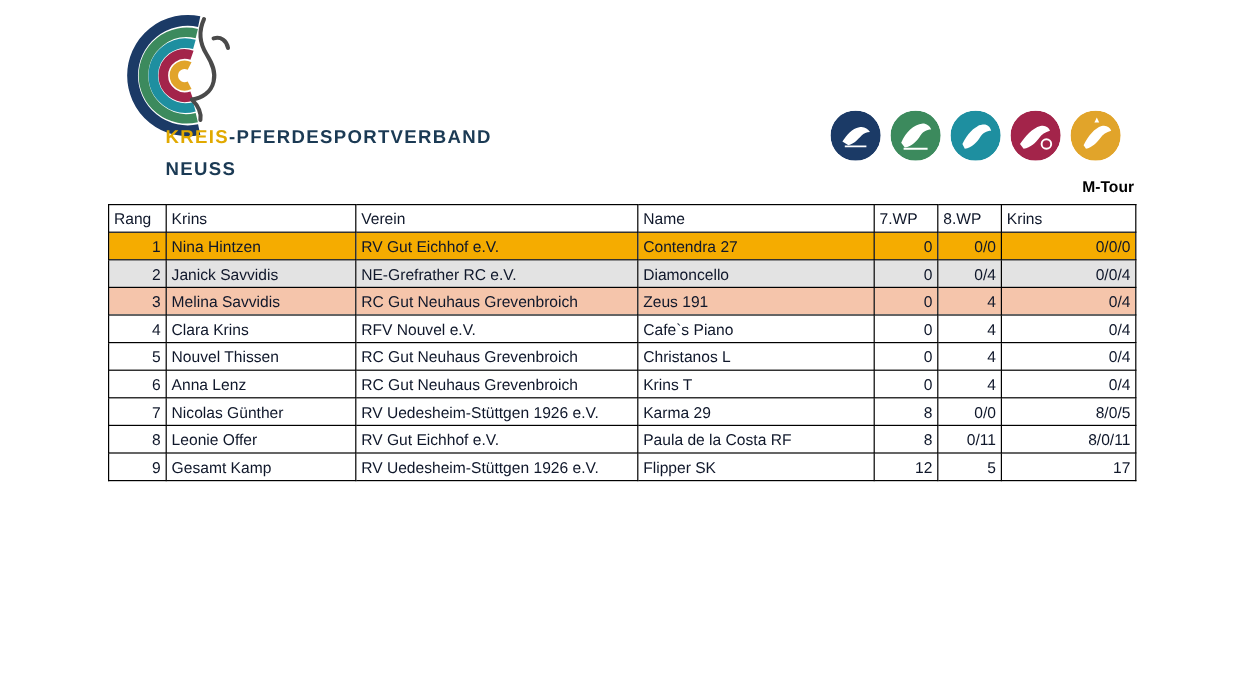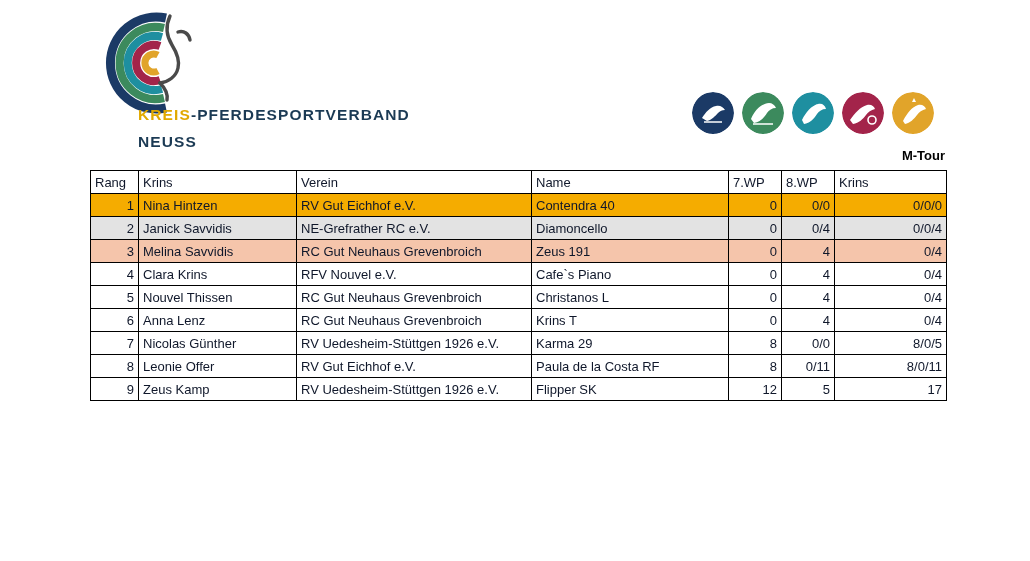--- a/index.html
+++ b/index.html
@@ -201,21 +201,21 @@
       <td>7.WP</td>
       <td>8.WP</td>
       <td>Krins</td>
     </tr>
   </thead>
   <tbody>
     <tr class="row-gold">
       <td class="num">1</td>
       <td>Nina Hintzen</td>
       <td>RV Gut Eichhof e.V.</td>
-      <td>Contendra 40</td>
+      <td>Contendra 27</td>
       <td class="num">0</td>
       <td class="num">0/0</td>
       <td class="num">0/0/0</td>
     </tr>
     <tr class="row-silver">
       <td class="num">2</td>
       <td>Janick Savvidis</td>
       <td>NE-Grefrather RC e.V.</td>
       <td>Diamoncello</td>
       <td class="num">0</td>
@@ -271,21 +271,21 @@
       <td class="num">8</td>
       <td>Leonie Offer</td>
       <td>RV Gut Eichhof e.V.</td>
       <td>Paula de la Costa RF</td>
       <td class="num">8</td>
       <td class="num">0/11</td>
       <td class="num">8/0/11</td>
     </tr>
     <tr class="row-plain">
       <td class="num">9</td>
-      <td>Zeus Kamp</td>
+      <td>Gesamt Kamp</td>
       <td>RV Uedesheim-Stüttgen 1926 e.V.</td>
       <td>Flipper SK</td>
       <td class="num">12</td>
       <td class="num">5</td>
       <td class="num">17</td>
     </tr>
   </tbody>
 </table>
 
 </body></html>

